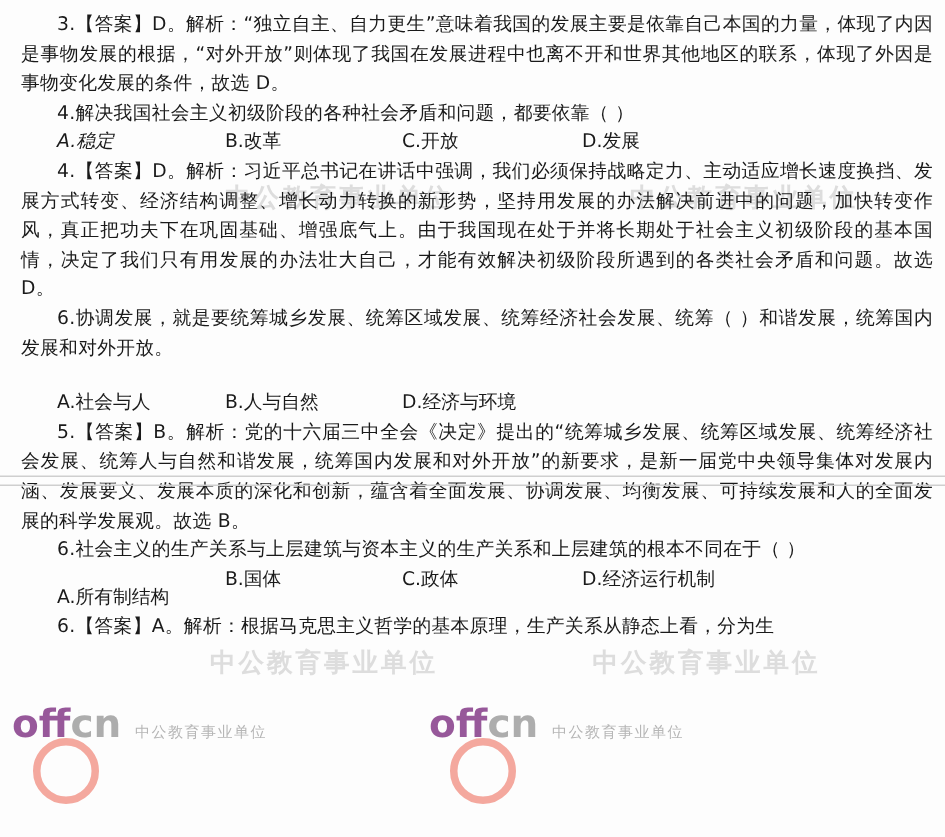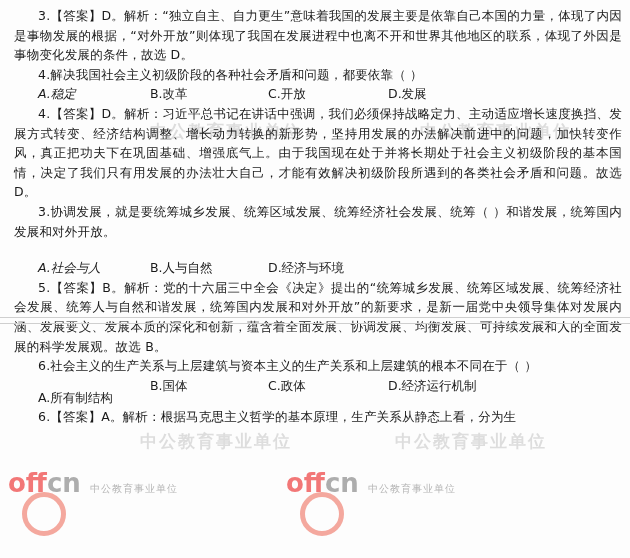--- a/index.html
+++ b/index.html
@@ -32,21 +32,21 @@
   .opts > span {
     display: inline-block;
   }
   .o1 { width: 110px; }
   .o2 { width: 120px; }
   .o3 { width: 120px; }
   .o4 { width: auto; }
   .optsA .o1 { width: 112px; font-style: italic; }
   .optsA .o2 { width: 118px; }
   .optsA .o3 { width: 120px; }
-  .optsB .o1 { width: 112px; font-style: italic; }
+  .optsB .o1 { width: 112px; }
   .optsB .o2 { width: 118px; }
   .optsB .o3 { width: 120px; }
   .optsC .o1 { width: 112px; margin-top: 12px; }
   .optsC .o2 { width: 118px; }
   .optsC .o3 { width: 120px; }
   .para {
     font-size: 12.5px;
     line-height: 19.6px;
     letter-spacing: 0.2px;
     text-align: justify;
@@ -86,21 +86,21 @@
   .wm-logo {
     position: absolute;
     z-index: 2;
     font-size: 26px;
     font-weight: bold;
     font-family: "DejaVu Sans", sans-serif;
     letter-spacing: 0px;
     pointer-events: none;
     opacity: 0.72;
   }
-  .wm-logo .red { color: #ef4444; }
+  .wm-logo .red { color: #701a75; }
   .wm-logo .grey { color: #8f8f8f; }
   .wm-logo-1 { left: 8px; top: 468px; }
   .wm-logo-2 { left: 286px; top: 468px; }
   .wm-sub {
     font-size: 10px;
     font-weight: normal;
     color: #9a9a9a;
     letter-spacing: 1px;
   }
   .wm-ring {
@@ -148,21 +148,21 @@
 
     <div class="opts optsA">
       <span class="o1">A.稳定</span>
       <span class="o2">B.改革</span>
       <span class="o3">C.开放</span>
       <span class="o4">D.发展</span>
     </div>
 
     <div class="para">4.【答案】D。解析：习近平总书记在讲话中强调，我们必须保持战略定力、主动适应增长速度换挡、发展方式转变、经济结构调整、增长动力转换的新形势，坚持用发展的办法解决前进中的问题，加快转变作风，真正把功夫下在巩固基础、增强底气上。由于我国现在处于并将长期处于社会主义初级阶段的基本国情，决定了我们只有用发展的办法壮大自己，才能有效解决初级阶段所遇到的各类社会矛盾和问题。故选 D。</div>
 
-    <div class="para">3.协调发展，就是要统筹城乡发展、统筹区域发展、统筹经济社会发展、统筹（    ）和谐发展，统筹国内发展和对外开放。</div>
+    <div class="para">6.协调发展，就是要统筹城乡发展、统筹区域发展、统筹经济社会发展、统筹（    ）和谐发展，统筹国内发展和对外开放。</div>
 
     <div style="height:17px"></div>
 
     <div class="opts optsB">
       <span class="o1">A.社会与人</span>
       <span class="o2">B.人与自然</span>
       <span class="o4">D.经济与环境</span>
     </div>
 
     <div class="para">5.【答案】B。解析：党的十六届三中全会《决定》提出的“统筹城乡发展、统筹区域发展、统筹经济社会发展、统筹人与自然和谐发展，统筹国内发展和对外开放”的新要求，是新一届党中央领导集体对发展内涵、发展要义、发展本质的深化和创新，蕴含着全面发展、协调发展、均衡发展、可持续发展和人的全面发展的科学发展观。故选 B。</div>

